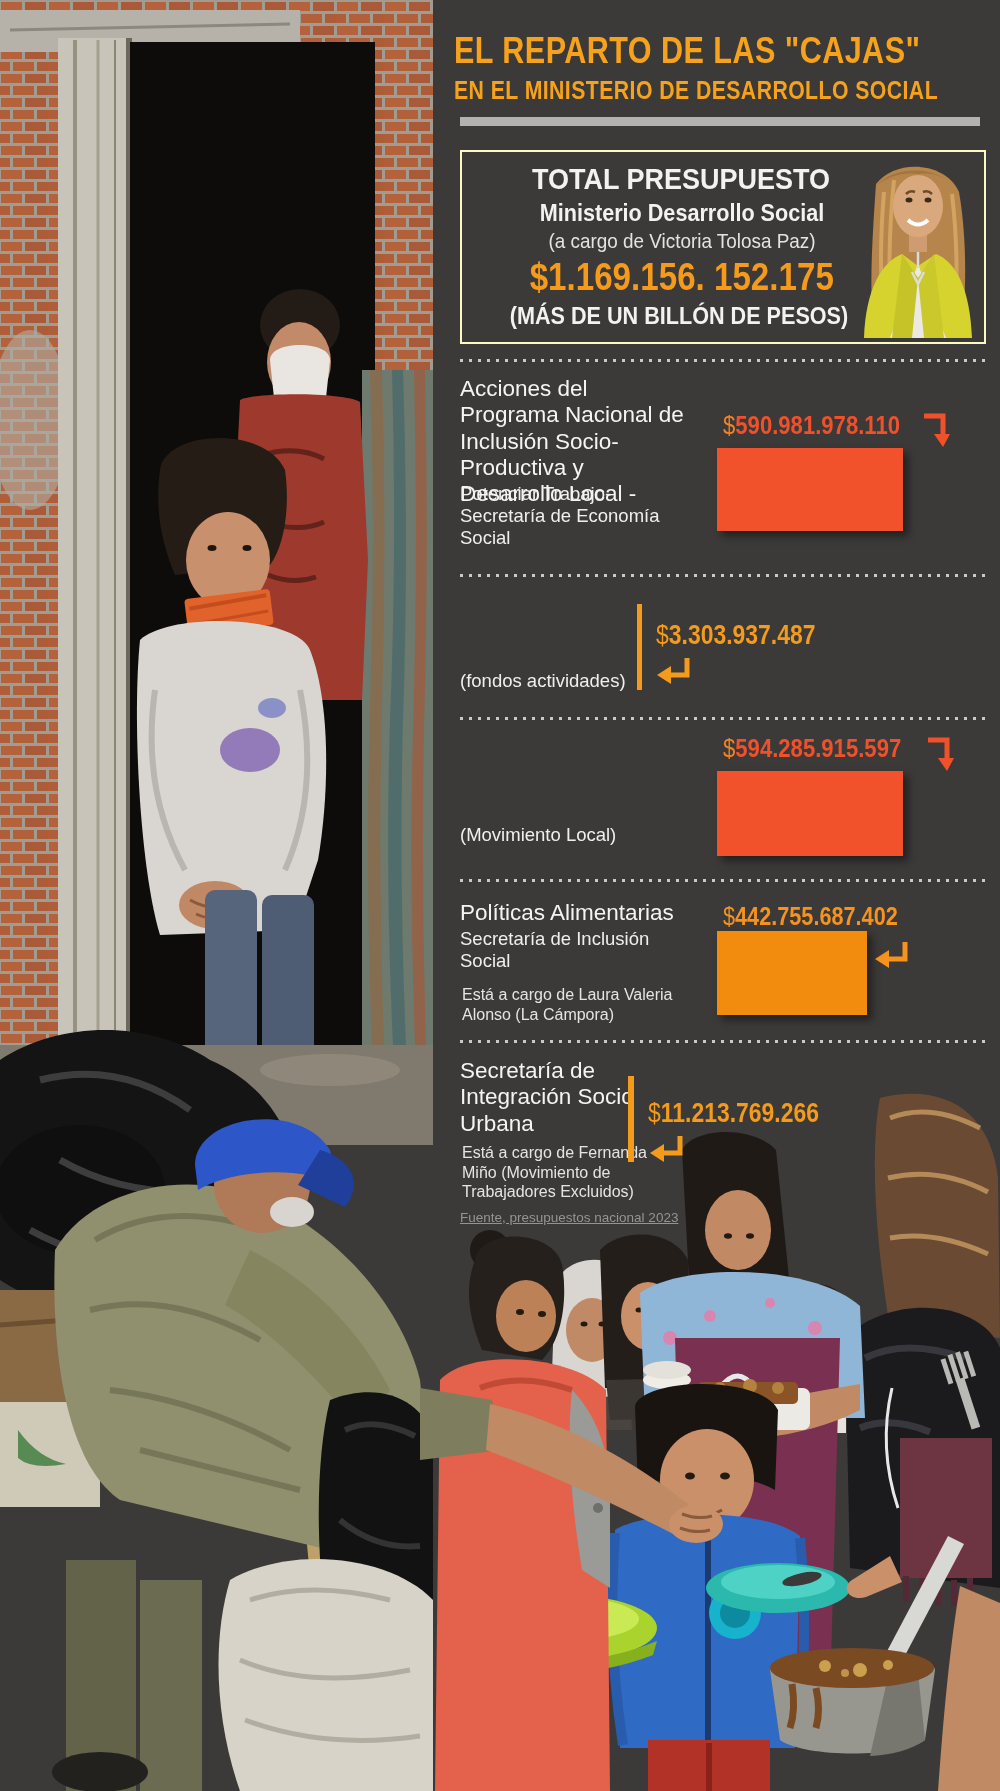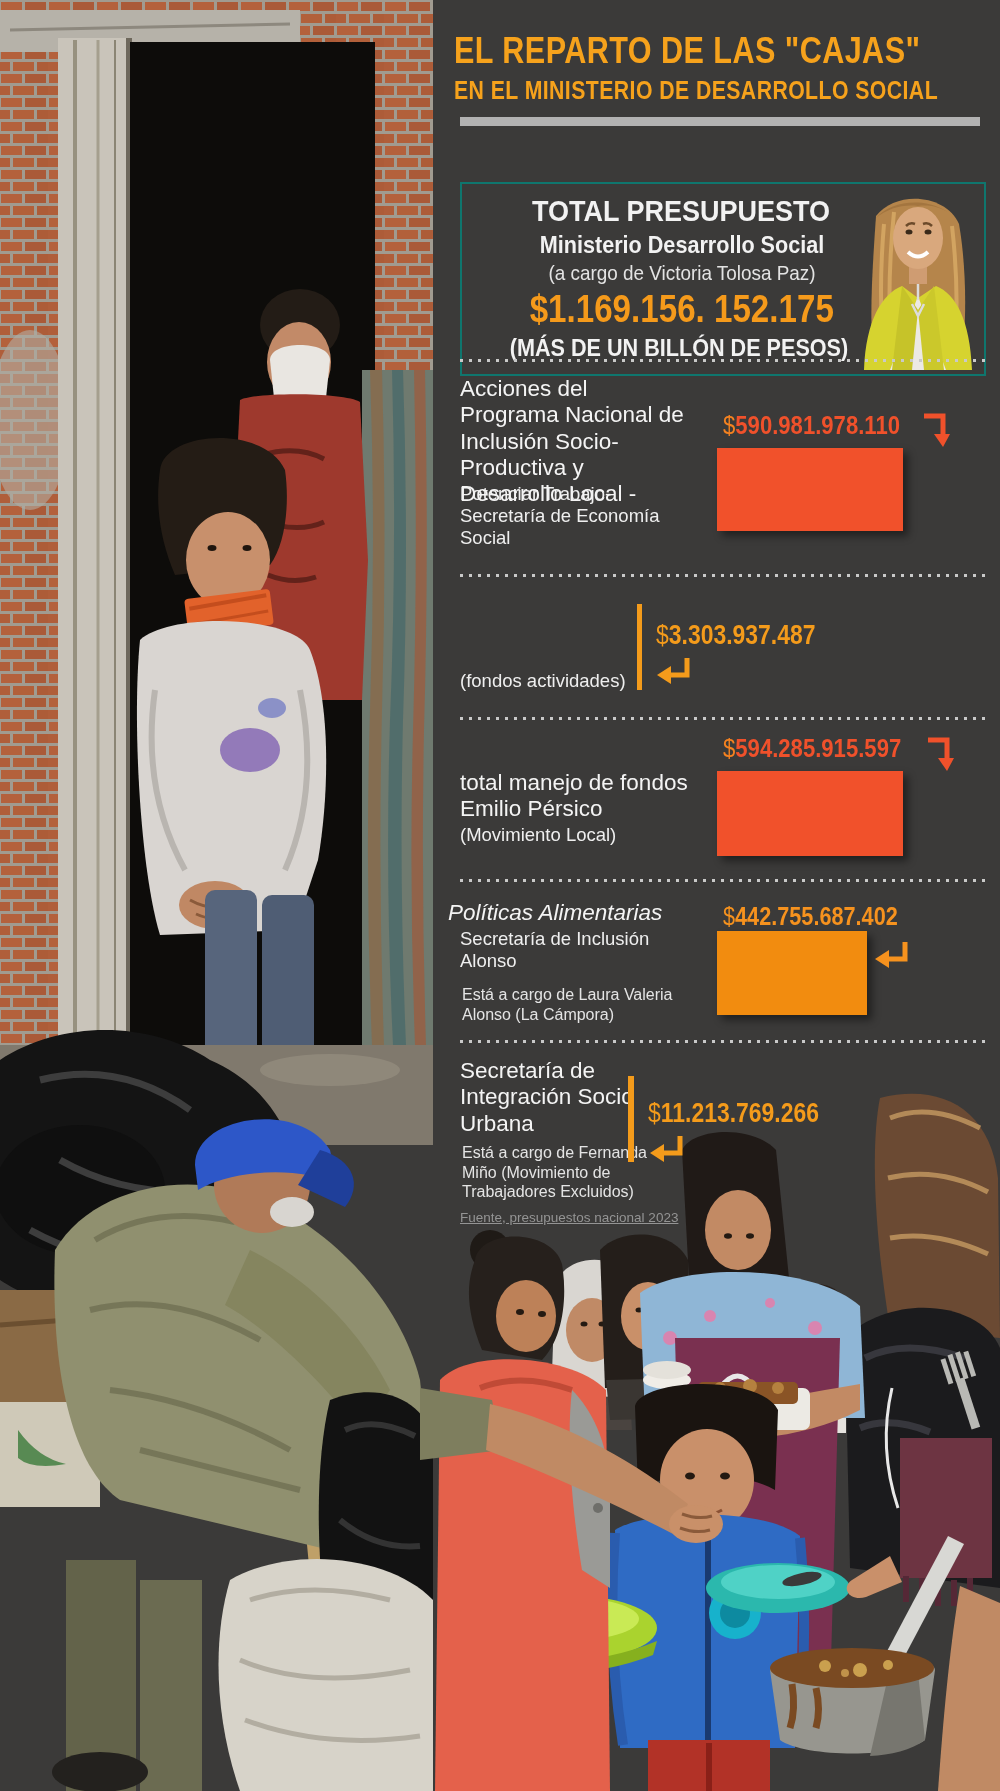--- a/index.html
+++ b/index.html
@@ -4,21 +4,21 @@
 <style>
   html,body{margin:0;padding:0;background:#222;}
   .page{position:relative;width:1000px;height:1791px;background:#3b3a39;overflow:hidden;
         font-family:"Liberation Sans",sans-serif;}
   .abs{position:absolute;}
   .cond{transform:scaleX(.85);transform-origin:0 0;}
   .cond9{transform:scaleX(.9);transform-origin:0 0;}
   .ttl{color:#f6a21c;font-weight:bold;white-space:nowrap;letter-spacing:.5px;}
   .wh{color:#f2f2f2;}
   .grayrule{background:#b2b2b2;height:9px;}
-  .tbox{border:2px solid #0f766e;margin-top:32px;}
+  .tbox{border:2px solid #fef9c3;}
   .dotted{height:3px;background-image:repeating-linear-gradient(to right,#c9c9c9 0 3px,transparent 3px 9px);}
   .h1s{color:#f4f4f4;font-size:22.5px;line-height:1.17;font-weight:400;}
   .h2s{color:#efefef;font-size:18.5px;line-height:1.2;font-weight:400;}
   .dts{color:#e4e4e4;font-size:16px;line-height:1.22;font-weight:400;}
   .amt{font-weight:bold;white-space:nowrap;transform:scaleX(.85);transform-origin:0 50%;}
   .bar{box-shadow:5px 5px 8px rgba(0,0,0,.45);}
   .vline{background:#f49b1b;}
   .src{color:#949494;font-size:13.5px;}
 </style>
 </head>
@@ -332,26 +332,25 @@
     <polygon points="14,10 14,28 0,19" fill="#f49b1b"></polygon>
   </svg>
 
   <div class="abs dotted" style="left:460px;top:717px;width:525px;"></div>
   <div class="abs amt" style="left:723px;top:733px;font-size:26px;color:#f0512b;"><span style="color:#f58220;font-weight:400;">$</span><span>594.285.915.597</span></div>
   <svg class="abs" style="left:926px;top:736px;" width="28" height="36" viewBox="0 0 28 36">
     <path d="M2,4 H21 V22" stroke="#f0512b" stroke-width="5" fill="none"></path>
     <polygon points="12,22 28,22 21,35" fill="#f0512b"></polygon>
   </svg>
   <div class="abs bar" style="left:717px;top:771px;width:186px;height:85px;background:#f1512b;"></div>
-  <div class="abs h1s" style="left:460px;top:770px;width:248px;">total manejo de fondos Emilio Pérsico</div>
   <div class="abs h2s" style="left:460px;top:824px;width:220px;">(Movimiento Local)</div>
 
   <div class="abs dotted" style="left:460px;top:879px;width:525px;"></div>
-  <div class="abs h1s" style="left:448px;top:900px;width:240px;font-style:italic;">Políticas Alimentarias</div>
-  <div class="abs h2s" style="left:460px;top:928px;width:208px;">Secretaría de Inclusión Alonso</div>
+  <div class="abs h1s" style="left:460px;top:900px;width:240px;">Políticas Alimentarias</div>
+  <div class="abs h2s" style="left:460px;top:928px;width:208px;">Secretaría de Inclusión Social</div>
   <div class="abs dts" style="left:462px;top:985px;width:222px;">Está a cargo de Laura Valeria Alonso (La Cámpora)</div>
   <div class="abs amt" style="left:723px;top:902px;font-size:25.5px;color:#f6921e;"><span style="font-weight:400;">$</span><span>442.755.687.402</span></div>
   <div class="abs bar" style="left:717px;top:931px;width:150px;height:84px;background:#f28c0f;"></div>
   <svg class="abs" style="left:875px;top:940px;" width="34" height="30" viewBox="0 0 34 30">
     <path d="M30,2 V19 H13" stroke="#f6921e" stroke-width="5" fill="none"></path>
     <polygon points="14,10 14,28 0,19" fill="#f6921e"></polygon>
   </svg>
 
   <div class="abs dotted" style="left:460px;top:1040px;width:525px;"></div>
   <div class="abs h1s" style="left:460px;top:1058px;width:195px;">Secretaría de Integración Socio Urbana</div>

